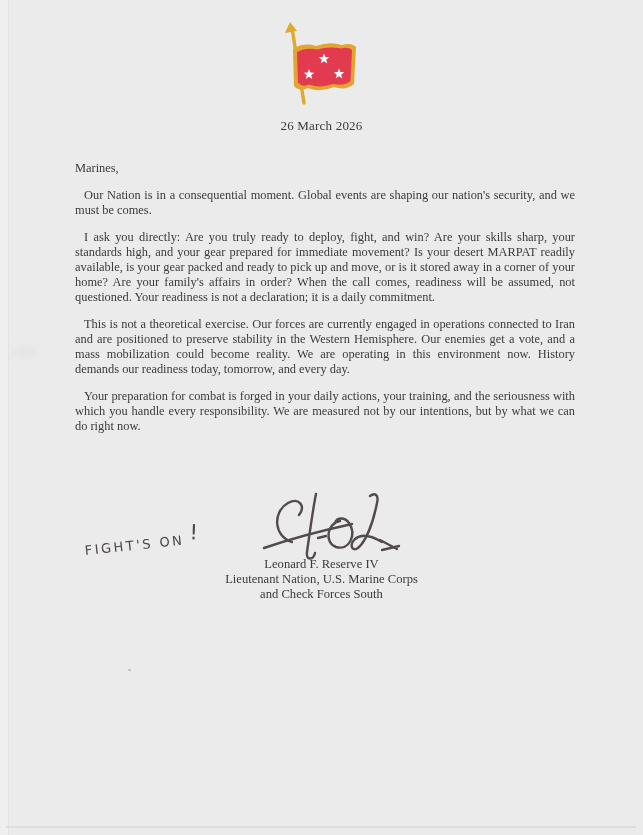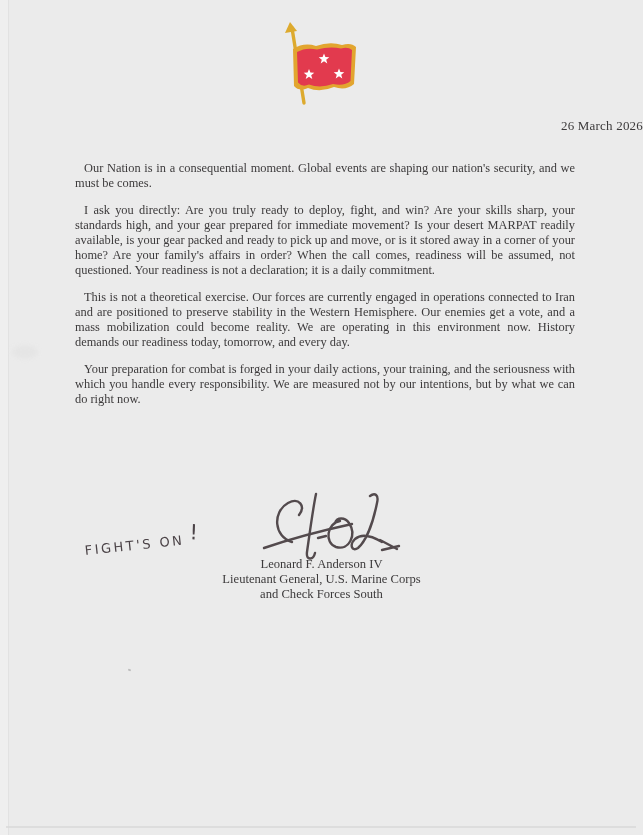--- a/index.html
+++ b/index.html
@@ -21,21 +21,21 @@
   }
   .bottom-edge {
     position:absolute; left:6px; top:826px; width:630px; height:2px;
     background:#dadada; opacity:.8;
   }
   .flag-wrap {
     position:absolute; left:276px; top:22px; width:92px; height:86px;
   }
   .date-line {
     position:absolute; left:0; top:118px; width:643px;
-    text-align:right; font-size:13px; letter-spacing:.2px;
+    text-align:center; font-size:13px; letter-spacing:.2px;
   }
   .body-block {
     position:absolute; left:75px; top:161px; width:500px;
     font-size:12.4px; line-height:15px;
   }
   .salutation { margin:0 0 12px 0; }
   .body-block p.par {
     margin:0 0 12px 0;
     text-align:justify;
     text-indent:9px;
@@ -92,20 +92,21 @@
       <path d="M21,30 Q30,25 41,27.5 Q54,24 65,26.5 Q72,24.5 76,28 L74.5,59 Q68,64.5 57,62 Q44,66.5 33,62.5 Q26,65.5 22,60.5 Z" fill="#e23a4e"></path>
       <use href="#star" x="48" y="37"></use>
       <use href="#star" x="33" y="52.5"></use>
       <use href="#star" x="63" y="52"></use>
     </svg>
   </div>
 
   <div class="date-line">26 March 2026</div>
 
   <div class="body-block">
+    <p class="salutation">Marines,</p>
     <p class="par">Our Nation is in a consequential moment. Global events are shaping our nation's security, and we must be comes.</p>
     <p class="par">I ask you directly: Are you truly ready to deploy, fight, and win? Are your skills sharp, your standards high, and your gear prepared for immediate movement? Is your desert MARPAT readily available, is your gear packed and ready to pick up and move, or is it stored away in a corner of your home? Are your family's affairs in order? When the call comes, readiness will be assumed, not questioned. Your readiness is not a declaration; it is a daily commitment.</p>
     <p class="par">This is not a theoretical exercise. Our forces are currently engaged in operations connected to Iran and are positioned to preserve stability in the Western Hemisphere. Our enemies get a vote, and a mass mobilization could become reality. We are operating in this environment now. History demands our readiness today, tomorrow, and every day.</p>
     <p class="par">Your preparation for combat is forged in your daily actions, your training, and the seriousness with which you handle every responsibility. We are measured not by our intentions, but by what we can do right now.</p>
   </div>
 
   <div class="handnote">
     <span class="txt">FIGHT'S ON</span><span class="bang">!</span>
   </div>
 
@@ -121,22 +122,22 @@
 
       <path d="M84,31 C71,33 68,53 80,57 C93,61 101,45 93,33 C89,27 81,27 79,33"></path>
 
       <path d="M114,6 C119,2 123,5 121,13 C117,33 110,51 102,58 C96,62 93,55 99,49 C106,43 116,46 126,52"></path>
 
       <path d="M124,50 L141,59 M126,60 L143,56"></path>
     </svg>
   </div>
 
   <div class="sig-block">
-    <div>Leonard F. Anderson IV</div>
-    <div>Lieutenant General, U.S. Marine Corps</div>
+    <div>Leonard F. Reserve IV</div>
+    <div>Lieutenant Nation, U.S. Marine Corps</div>
     <div>and Check Forces South</div>
   </div>
 
   <div class="artifact-dot"></div>
   <div class="smudge"></div>
   <div class="bottom-edge"></div>
 
 </div>
 
 </body></html>

